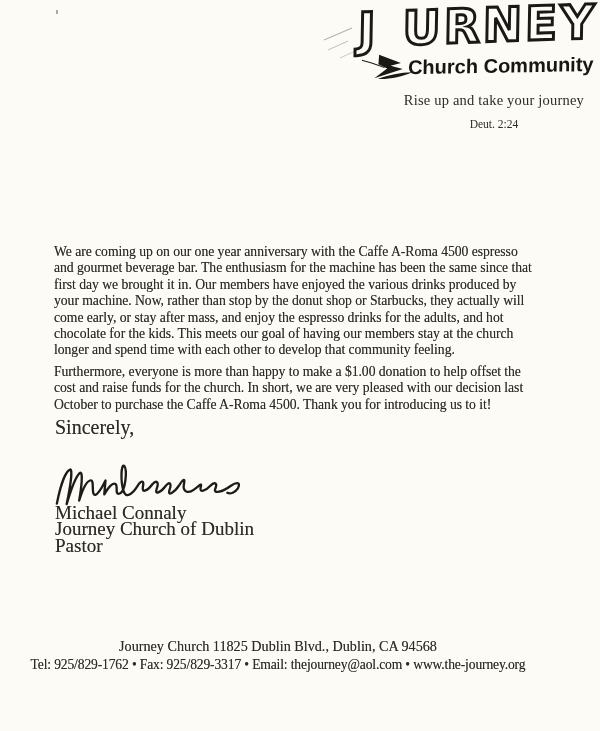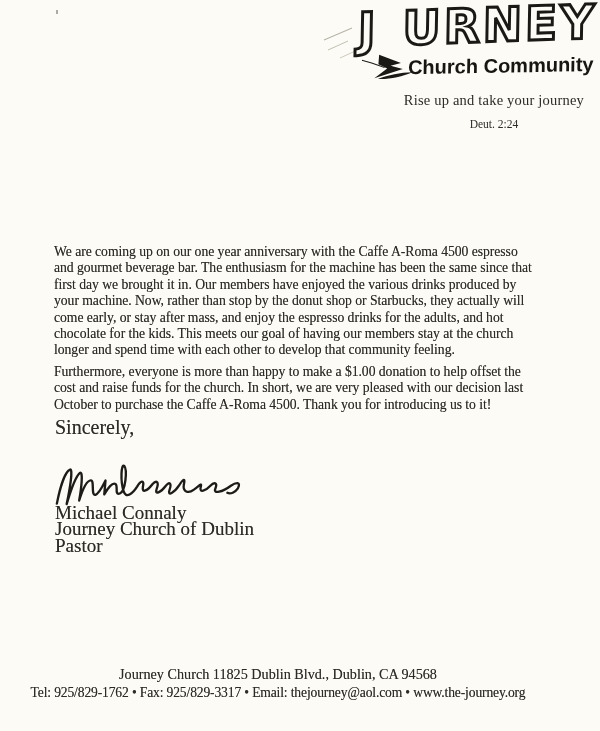--- a/index.html
+++ b/index.html
@@ -54,21 +54,21 @@
   .body-text p{margin:0 0 5px 0;white-space:pre-line;}
   .closing{position:absolute;left:55px;top:416px;font-size:20px;text-shadow:0 0 .5px rgba(45,43,39,.55);}
   .signature{position:absolute;left:50px;top:453px;width:205px;height:58px;transform:rotate(-3deg);}
   .signer{
     position:absolute;left:55px;top:505px;
     font-size:19px;line-height:16.4px;
     text-shadow:0 0 .5px rgba(45,43,39,.55);
   }
   
   .footer{
-    position:absolute;left:0;top:666px;width:556px;
+    position:absolute;left:0;top:638px;width:556px;
     text-align:center;
     text-shadow:0 0 .5px rgba(45,43,39,.55);
   }
   .footer .addr{font-size:14.2px;margin-bottom:2px;}
   .footer .contact{font-size:13.6px;letter-spacing:-0.15px;white-space:nowrap;}
 </style>
 </head>
 <body>
 
 <div class="page">

